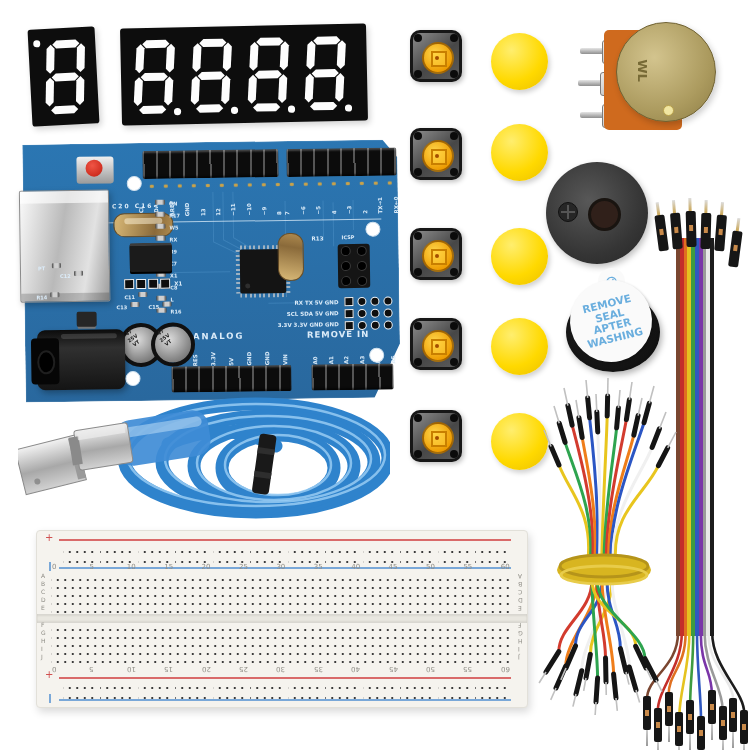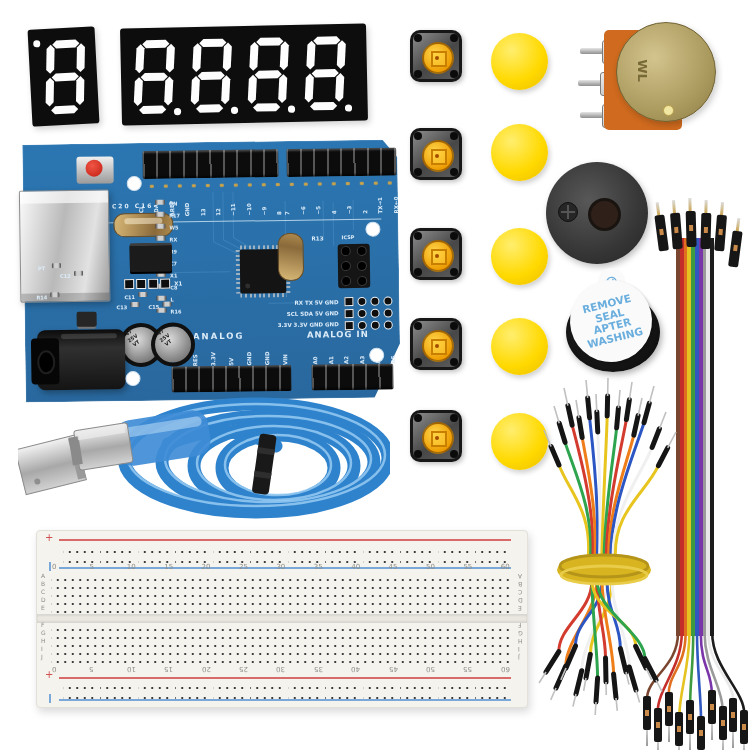--- a/index.html
+++ b/index.html
@@ -353,21 +353,21 @@
       <div style="width: 7px; height: 7px; background: rgb(14, 14, 14); border: 1.5px solid rgb(238, 244, 249); border-radius: 50%;"></div>
       <div style="width: 7px; height: 7px; background: rgb(14, 14, 14); border: 1.5px solid rgb(238, 244, 249); border-radius: 50%;"></div>
       <div style="width: 7px; height: 7px; background: rgb(14, 14, 14); border: 1.5px solid rgb(238, 244, 249); border-radius: 50%;"></div>
       <div style="width: 7px; height: 7px; background: rgb(14, 14, 14); border: 1.5px solid rgb(238, 244, 249);"></div>
       <div style="width: 7px; height: 7px; background: rgb(14, 14, 14); border: 1.5px solid rgb(238, 244, 249); border-radius: 50%;"></div>
       <div style="width: 7px; height: 7px; background: rgb(14, 14, 14); border: 1.5px solid rgb(238, 244, 249); border-radius: 50%;"></div>
       <div style="width: 7px; height: 7px; background: rgb(14, 14, 14); border: 1.5px solid rgb(238, 244, 249); border-radius: 50%;"></div>
     </div>
 
   <span class="silk" style="left:168px;top:190px;font-size:8.5px;letter-spacing:2px">ANALOG</span>
-  <span class="silk" style="left:282px;top:190px;font-size:8.5px;letter-spacing:1px">ANALOG IN</span>
+  <span class="silk" style="left:282px;top:190px;font-size:8.5px;letter-spacing:1px">REMOVE IN</span>
 
   <div id="plab" style="position:absolute;left:150px;top:199px;width:114px;height:25px;display:flex;justify-content:space-between">
       <span class="vlab">5V</span>
       <span class="vlab">RES</span>
       <span class="vlab">3.3V</span>
       <span class="vlab">5V</span>
       <span class="vlab">GND</span>
       <span class="vlab">GND</span>
       <span class="vlab">VIN</span>
     </div>

